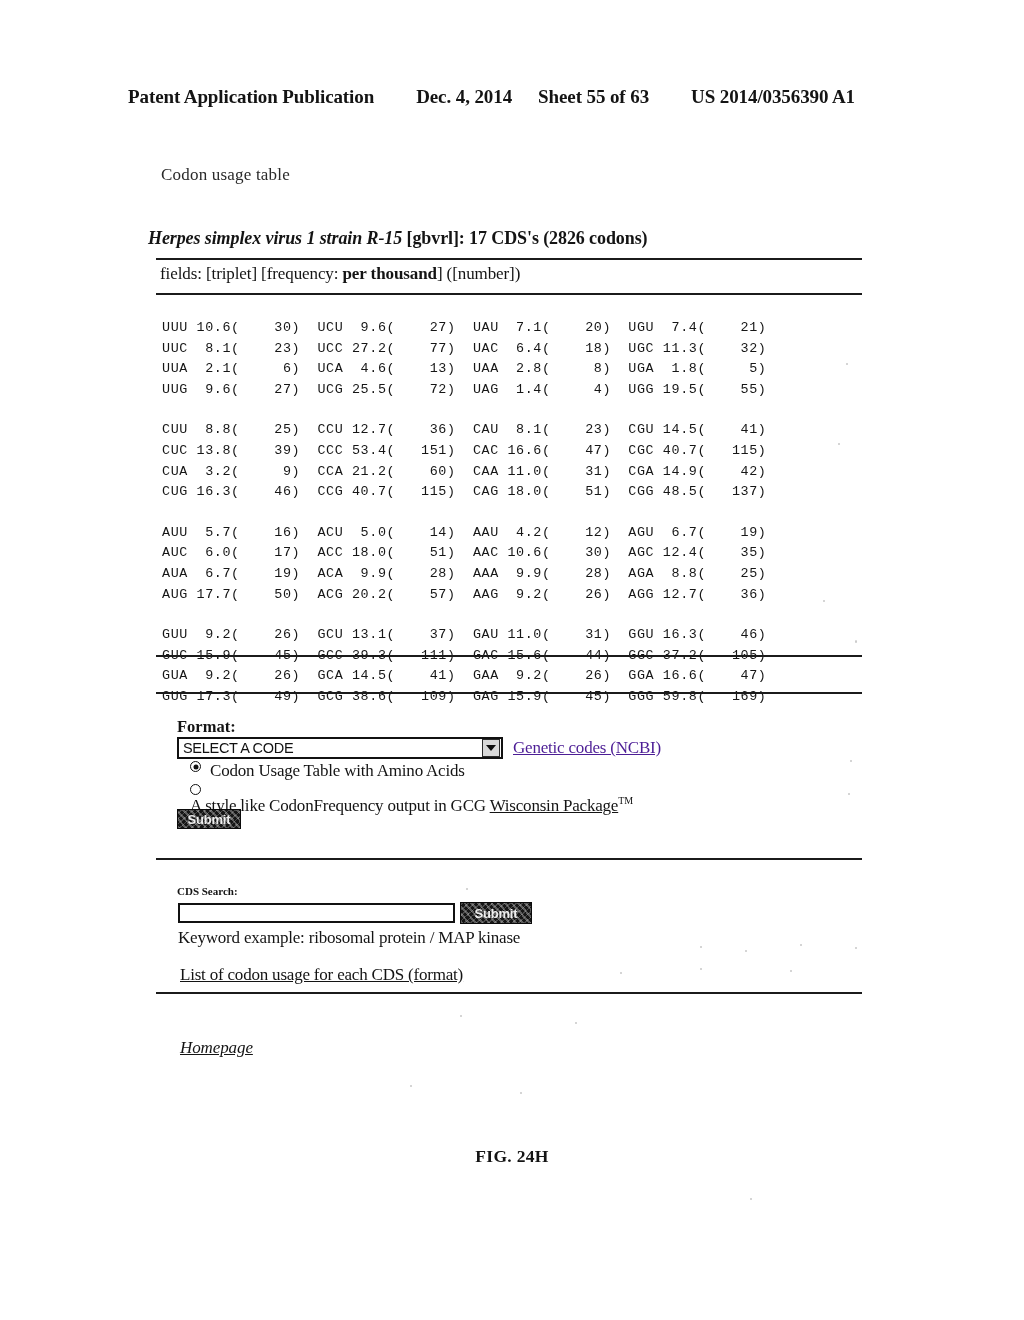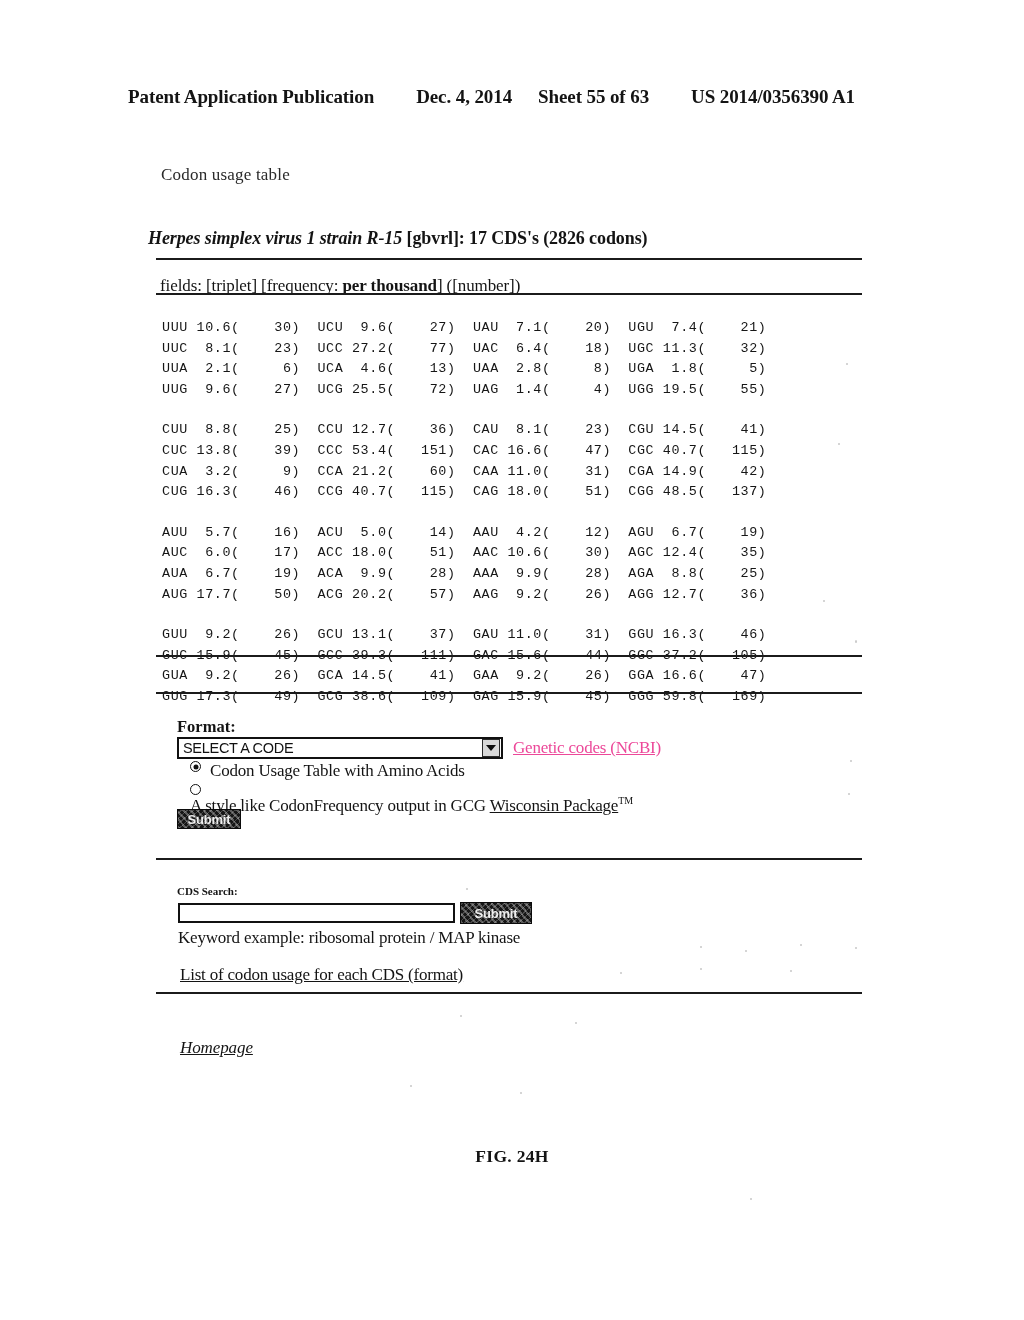--- a/index.html
+++ b/index.html
@@ -63,21 +63,21 @@
     white-space: nowrap;
     letter-spacing: -0.1px;
   }
   .org-title .ital {
     font-style: italic;
   }
 
   .fields-line {
     position: absolute;
     left: 160px;
-    top: 276px;
+    top: 264px;
     font-size: 17px;
     white-space: nowrap;
     letter-spacing: -0.1px;
   }
   .fields-line b { font-weight: bold; }
 
   
   .hr {
     position: absolute;
     left: 156px;
@@ -172,21 +172,21 @@
   }
 
   .genetic-codes-link {
     position: absolute;
     left: 513px;
     top: 738px;
     font-size: 17px;
     text-decoration: underline;
     white-space: nowrap;
     letter-spacing: -0.2px;
-    color: #ec4899;
+    color: #4c1d95;
     cursor: pointer;
   }
 
   .radio-row {
     position: absolute;
     display: flex;
     white-space: nowrap;
     font-size: 17px;
     letter-spacing: -0.2px;
     font-family: Liberation Serif, serif;

